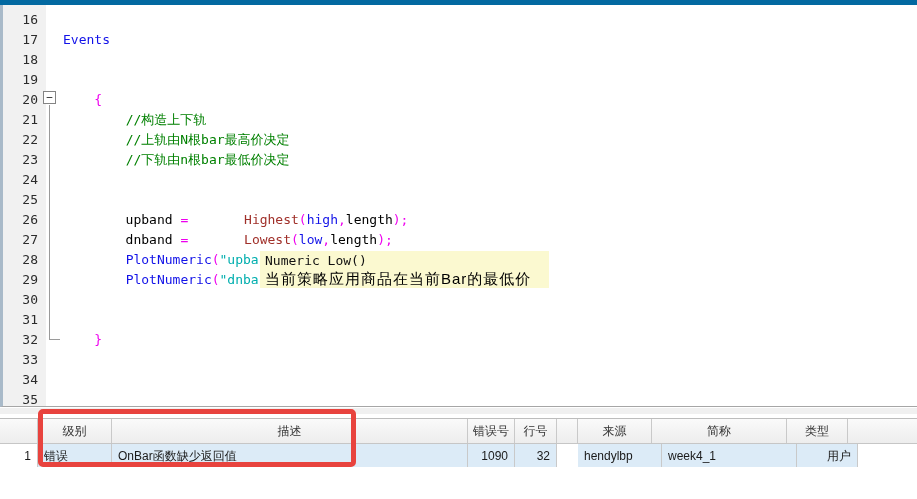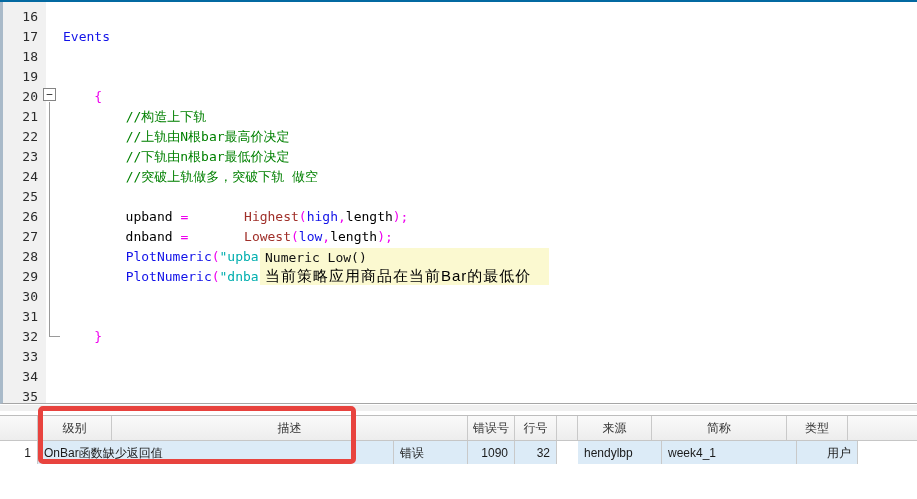--- a/index.html
+++ b/index.html
@@ -1,21 +1,21 @@
 <!DOCTYPE html>
 <html style="--c-keyword: #1212e8; --c-function: #a0302a; --c-operator: #ee00ee; --c-comment: #008000; --c-string: #00aeae; --c-tooltip_bg: #fbf9d0; --c-row_highlight: #dcebf7; --c-annotation_red: #e8433e; --c-fx_green: #1e9e1e;"><head>
 <meta charset="utf-8">
 <style>
   * { margin:0; padding:0; box-sizing:border-box; }
   html,body { background:#fff; }
   .screen {
     position:relative; width:917px; height:499px;
     background:#fff; overflow:hidden;
     font-family:"Liberation Sans", sans-serif;
-    border-top:2px solid #0369a1;
+    border-top:5px solid #0369a1;
   }
   
   .code-area {
     position:absolute; left:0; top:0; width:917px; height:402px;
     background:#fff; border-left:3px solid #a9bac9;
     border-bottom:1px solid #a6a6a6; overflow:hidden;
   }
   .gutter-bg {
     position:absolute; left:0; top:0; width:43px; height:100%;
     background:#f1f1f1;
@@ -91,21 +91,21 @@
     <div class="gutter-bg"></div>
     <div id="code-lines">
         <div class="code-line"><span class="line-num">16</span><span class="line-code"></span></div>
         <div class="code-line"><span class="line-num">17</span><span class="line-code"><span class="tk-kw">Events</span></span></div>
         <div class="code-line"><span class="line-num">18</span><span class="line-code"></span></div>
         <div class="code-line"><span class="line-num">19</span></div>
         <div class="code-line"><span class="line-num">20</span><span class="line-code"><span class="tk-pl">    </span><span class="tk-op">{</span></span></div>
         <div class="code-line"><span class="line-num">21</span><span class="line-code"><span class="tk-pl">        </span><span class="tk-cm">//构造上下轨</span></span></div>
         <div class="code-line"><span class="line-num">22</span><span class="line-code"><span class="tk-pl">        </span><span class="tk-cm">//上轨由N根bar最高价决定</span></span></div>
         <div class="code-line"><span class="line-num">23</span><span class="line-code"><span class="tk-pl">        </span><span class="tk-cm">//下轨由n根bar最低价决定</span></span></div>
-        <div class="code-line"><span class="line-num">24</span><span class="line-code"><span class="tk-pl">        </span><span class="tk-cm">//突破上轨做多，突破下轨 做空</span></span></div>
+        <div class="code-line"><span class="line-num">24</span></div>
         <div class="code-line"><span class="line-num">25</span><span class="line-code"></span></div>
         <div class="code-line"><span class="line-num">26</span><span class="line-code"><span class="tk-pl">        upband </span><span class="tk-op">=</span><span class="tk-pl"> </span><span class="tk-fn">Highest</span><span class="tk-op">(</span><span class="tk-kw">high</span><span class="tk-op">,</span><span class="tk-pl">length</span><span class="tk-op">);</span></span></div>
         <div class="code-line"><span class="line-num">27</span><span class="line-code"><span class="tk-pl">        dnband </span><span class="tk-op">=</span><span class="tk-pl"> </span><span class="tk-fn">Lowest</span><span class="tk-op">(</span><span class="tk-kw">low</span><span class="tk-op">,</span><span class="tk-pl">length</span><span class="tk-op">);</span></span></div>
         <div class="code-line"><span class="line-num">28</span><span class="line-code"><span class="tk-pl">        </span><span class="tk-kw">PlotNumeric</span><span class="tk-op">(</span><span class="tk-str">"upba</span></span></div>
         <div class="code-line"><span class="line-num">29</span><span class="line-code"><span class="tk-pl">        </span><span class="tk-kw">PlotNumeric</span><span class="tk-op">(</span><span class="tk-str">"dnba</span></span></div>
         <div class="code-line"><span class="line-num">30</span><span class="line-code"></span></div>
         <div class="code-line"><span class="line-num">31</span><span class="line-code"></span></div>
         <div class="code-line"><span class="line-num">32</span><span class="line-code"><span class="tk-pl">    </span><span class="tk-op">}</span></span></div>
         <div class="code-line"><span class="line-num">33</span><span class="line-code"></span></div>
         <div class="code-line"><span class="line-num">34</span><span class="line-code"></span></div>
@@ -130,22 +130,22 @@
         <div class="t-cell" style="width: 47px;">错误号</div>
         <div class="t-cell" style="width: 42px;">行号</div>
         <div class="t-cell" style="width: 21px;"></div>
         <div class="t-cell" style="width: 74px;">来源</div>
         <div class="t-cell" style="width: 135px;">简称</div>
         <div class="t-cell" style="width: 61px;">类型</div>
         <div class="t-cell no-sep" style="width: 69px;"></div>
       </div>
     <div class="t-row data" id="data-row">
         <div class="t-cell al-r" style="width: 38px;">1</div>
+        <div class="t-cell  hl" style="width: 74px;">错误</div>
         <div class="t-cell  hl" style="width: 356px;">OnBar函数缺少返回值</div>
-        <div class="t-cell  hl" style="width: 74px;">错误</div>
         <div class="t-cell al-r hl" style="width: 47px;">1090</div>
         <div class="t-cell al-r hl" style="width: 42px;">32</div>
         <div class="t-cell al-c" style="width: 21px;"><span class="fx-glyph">f<small>x</small></span></div>
         <div class="t-cell  hl" style="width: 84px;">hendylbp</div>
         <div class="t-cell  hl" style="width: 135px;">week4_1</div>
         <div class="t-cell  hl" style="width: 61px; text-align: right;">用户</div>
         <div class="t-cell  no-sep" style="width: 69px;"></div>
       </div>
   </div>
 

